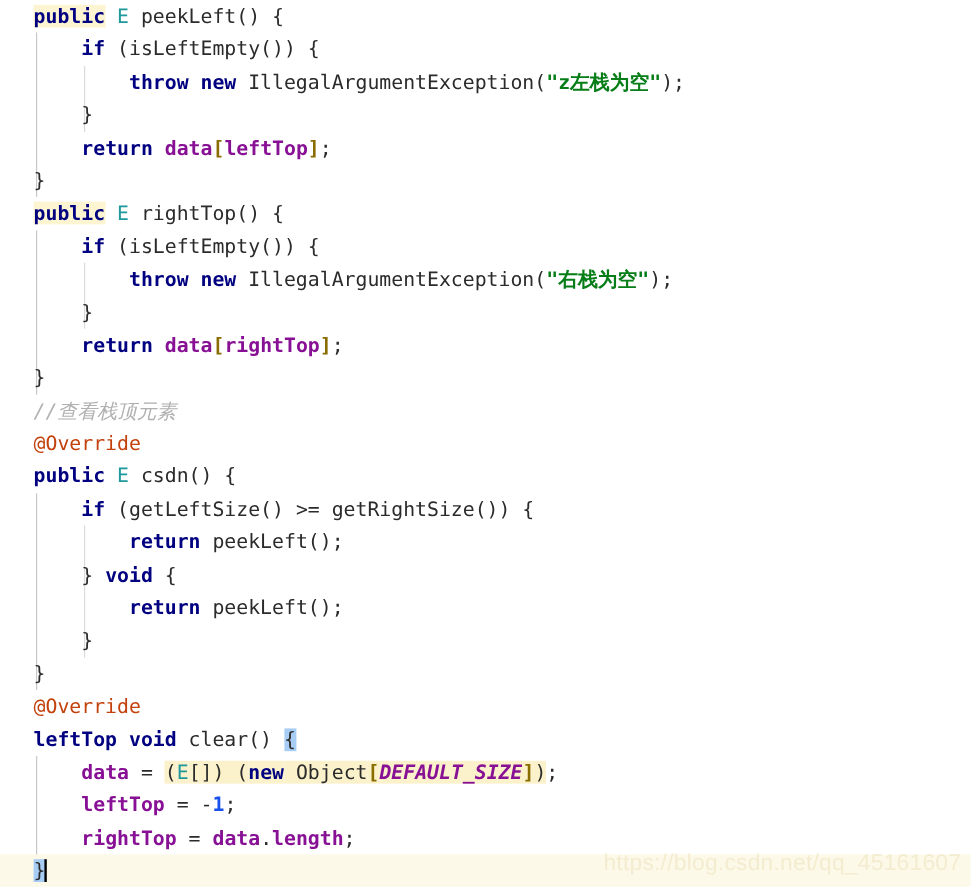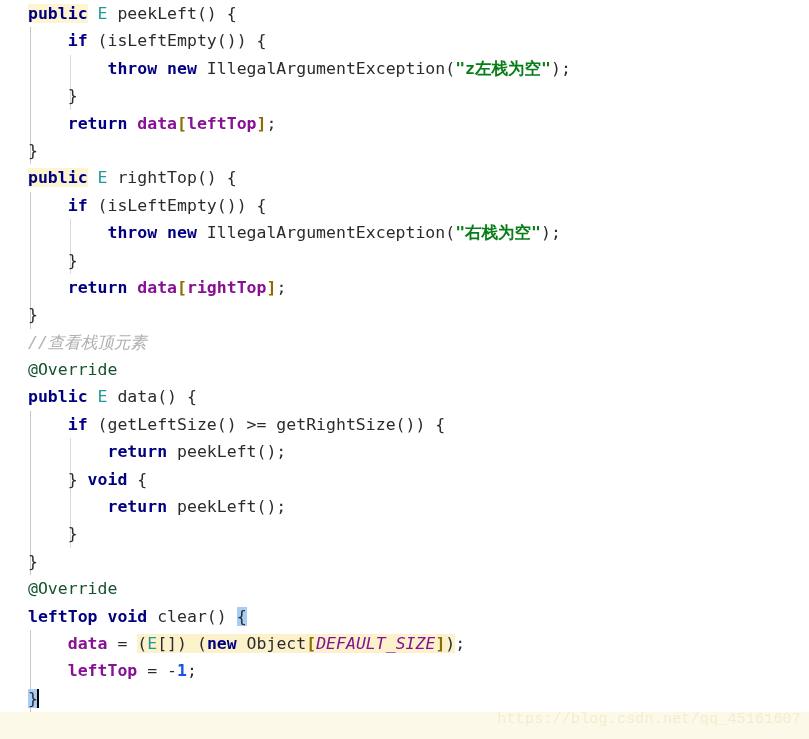--- a/index.html
+++ b/index.html
@@ -50,25 +50,25 @@
     z-index: 2;
     color: #2b2b2b;
     margin-left: 28px;
   }
 
   
   .kw   { color: #000080; font-weight: bold; }             
   .type { color: #20999d; }                                
   .id   { color: #2b2b2b; }                                
   .fld  { color: #871094; font-weight: bold; }             
-  .fldi { color: #871094; font-weight: normal; font-style: italic; } 
+  .fldi { color: #871094; font-weight: bold; font-style: italic; } 
   .str  { color: #067d17; font-weight: bold; }             
   .num  { color: #1750eb; font-weight: bold; }             
   .brk  { color: #8a6d00; font-weight: bold; }             
-  .anno { color: #14532d; text-align: center; }                                
+  .anno { color: #c2410c; text-align: center; }                                
   .cmt  { color: #b0b0b0; font-style: italic; }            
 
   
   .hl-ident { background: #fdf4d2; }                       
   .hl-cast  { background: #fbf1cb; }                       
   .hl-brace { background: #a8cdf5; }                       
 
   
   .caret {
     display: inline-block;
@@ -77,22 +77,22 @@
     background: #000000;
     vertical-align: -4px;
     margin-left: -1px;
   }
 
   
   .watermark {
     position: absolute;
     right: 8px;
     bottom: 6px;
-    font-family: Liberation Mono, monospace;
-    font-size: 15px;
+    font-family: Liberation Sans, sans-serif;
+    font-size: 19px;
     color: #f4ecd0;
     letter-spacing: 0.2px;
     z-index: 3;
     white-space: pre;
   }
 </style>
 </head>
 <body>
 
 <div id="editor">
@@ -118,28 +118,29 @@
       <div class="line"><span class="id">    </span><span class="kw">return</span><span class="id"> </span><span class="fld">data</span><span class="brk">[</span><span class="fld">leftTop</span><span class="brk">]</span><span class="id">;</span></div>
       <div class="line"><span class="id">}</span></div>
       <div class="line"><span class="kw hl-ident">public</span><span class="id"> </span><span class="type">E</span><span class="id"> rightTop() {</span></div>
       <div class="line"><span class="id">    </span><span class="kw">if</span><span class="id"> (isLeftEmpty()) {</span></div>
       <div class="line"><span class="id">        </span><span class="kw">throw new</span><span class="id"> IllegalArgumentException(</span><span class="str">"右栈为空"</span><span class="id">);</span></div>
       <div class="line"><span class="id">    }</span></div>
       <div class="line"><span class="id">    </span><span class="kw">return</span><span class="id"> </span><span class="fld">data</span><span class="brk">[</span><span class="fld">rightTop</span><span class="brk">]</span><span class="id">;</span></div>
       <div class="line"><span class="id">}</span></div>
       <div class="line"><span class="cmt">//查看栈顶元素</span></div>
       <div class="line"><span class="anno">@Override</span></div>
-      <div class="line"><span class="kw">public</span><span class="id"> </span><span class="type">E</span><span class="id"> data() {</span></div>
+      <div class="line"><span class="kw">public</span><span class="id"> </span><span class="type">E</span><span class="id"> csdn() {</span></div>
       <div class="line"><span class="id">    </span><span class="kw">if</span><span class="id"> (getLeftSize() &gt;= getRightSize()) {</span></div>
       <div class="line"><span class="id">        </span><span class="kw">return</span><span class="id"> peekLeft();</span></div>
       <div class="line"><span class="id">    } </span><span class="kw">void</span><span class="id"> {</span></div>
       <div class="line"><span class="id">        </span><span class="kw">return</span><span class="id"> peekLeft();</span></div>
       <div class="line"><span class="id">    }</span></div>
       <div class="line"><span class="id">}</span></div>
       <div class="line"><span class="anno">@Override</span></div>
       <div class="line"><span class="kw">leftTop void</span><span class="id"> clear() </span><span class="id hl-brace">{</span></div>
       <div class="line"><span class="id">    </span><span class="fld">data</span><span class="id"> = </span><span class="id hl-cast">(</span><span class="type hl-cast">E</span><span class="id hl-cast">[]</span><span class="id hl-cast">) (</span><span class="kw hl-cast">new</span><span class="id hl-cast"> Object</span><span class="brk hl-cast">[</span><span class="fldi hl-cast">DEFAULT_SIZE</span><span class="brk hl-cast">]</span><span class="id hl-cast">)</span><span class="id">;</span></div>
       <div class="line"><span class="id">    </span><span class="fld">leftTop</span><span class="id"> = -</span><span class="num">1</span><span class="id">;</span></div>
+      <div class="line"><span class="id">    </span><span class="fld">rightTop</span><span class="id"> = </span><span class="fld">data</span><span class="id">.</span><span class="fld">length</span><span class="id">;</span></div>
       <div class="line"><span class="id hl-brace">}</span><span class="caret"></span></div>
     </div>
 
   <div class="watermark">https://blog.csdn.net/qq_45161607</div>
 </div>
 
 </body></html>

